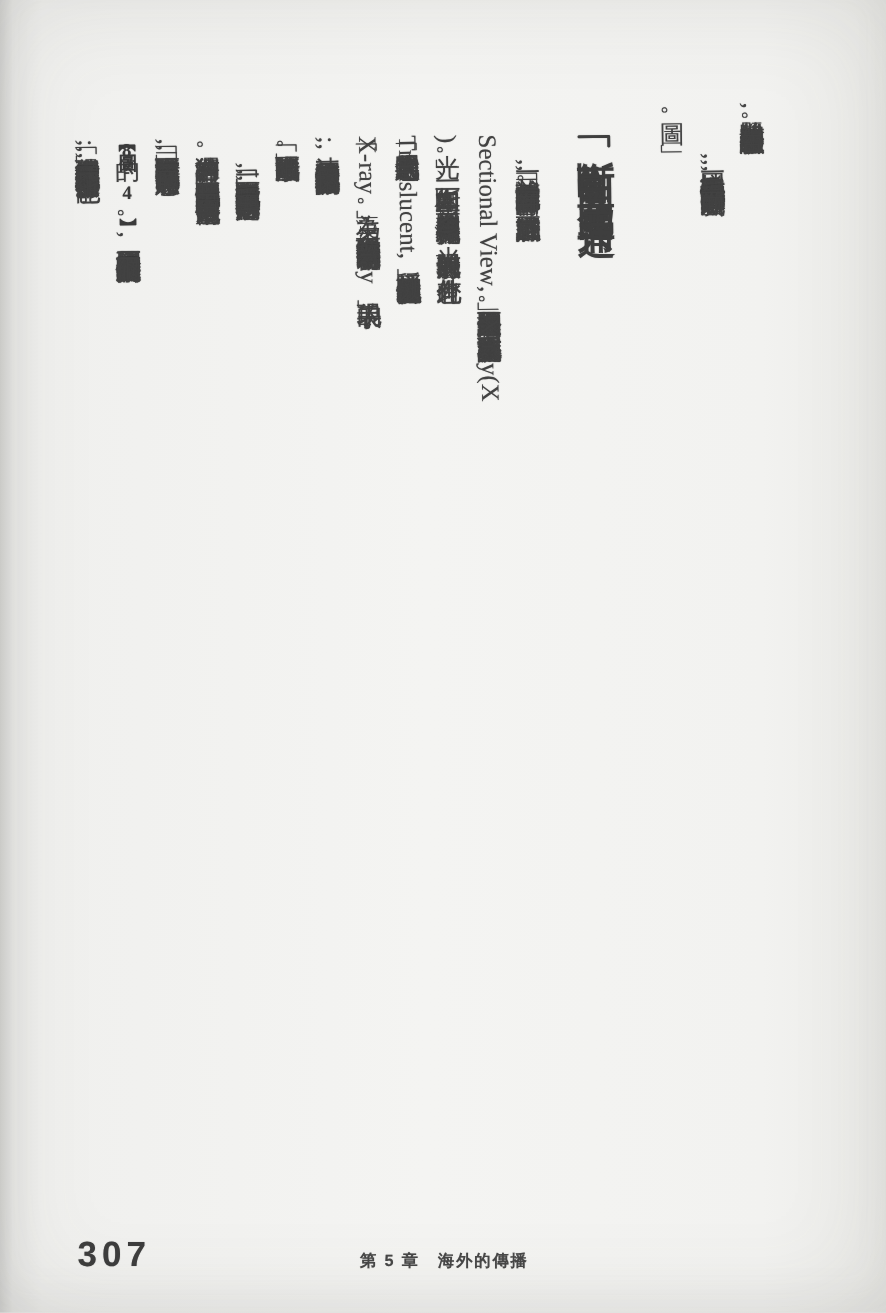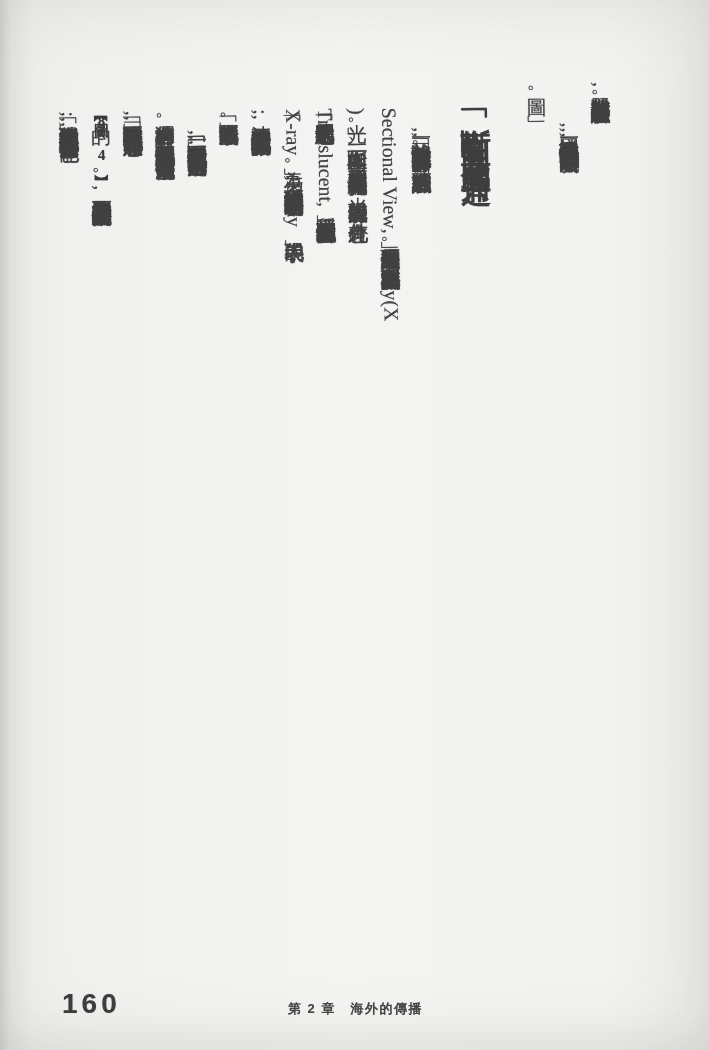--- a/index.html
+++ b/index.html
@@ -75,15 +75,15 @@
       <div class="vcol">涉成人漫畫中的「斷面圖」吧。</div>
       <div class="vcol">　「斷面圖」也跟「乳首殘像」一樣,明明不是某種玩法的類別,而是指涉特定的表現手法,</div>
       <div class="vcol">卻有獨自的譯名。或許美國人也同樣覺得「斷面圖」很刺激性慾吧?不過,外國的色情漫畫中原</div>
       <div class="vcol">本並沒有「斷面圖」這種表現,而是從日本成人漫畫吸收了「斷面圖」文化後,才開始急速發展</div>
       <div class="vcol"><span>的</span><span class="figref">【圖8-4】</span><span>。至於原本極少看到的原因,大概是因為日本的斷面圖是在禁止描繪外性器的限制下</span></div>
       <div class="vcol">催生的「鑽漏洞」表現;而於原本就不存在修正文化的國外,即使不特別去發明這種技巧,也能</div>
     </section>
 
   </div>
 
-  <div class="pagenum">160</div>
-  <div class="chapter">第 2 章　海外的傳播</div>
+  <div class="pagenum">307</div>
+  <div class="chapter">第 5 章　海外的傳播</div>
 </div>
 
 </body></html>

